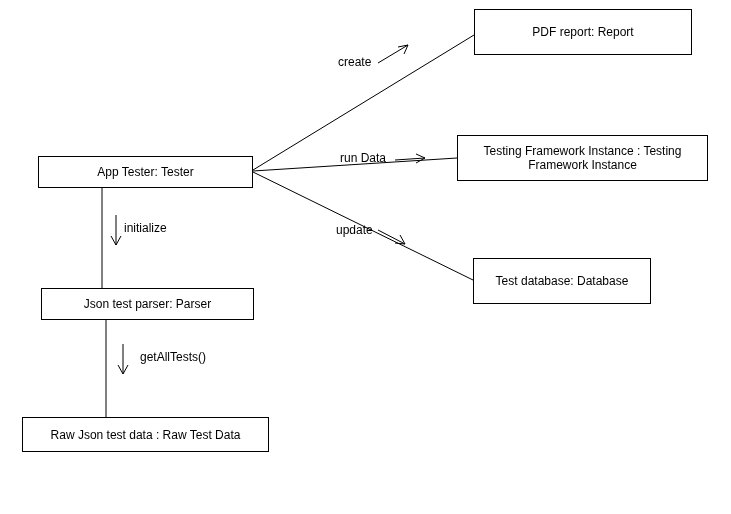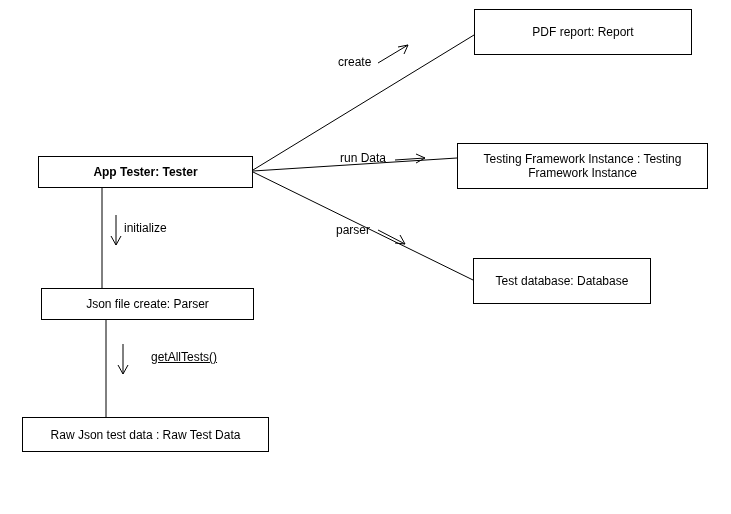--- a/index.html
+++ b/index.html
@@ -31,41 +31,41 @@
     }
     .label {
       position: absolute;
       font-size: 12px;
       background: transparent;
     }
   </style>
 </head>
 <body>
 
-<div class="box" style="left:38px; top:156px; width:215px; height:32px;font-weight:bold;">App Tester: Tester</div>
+<div class="box" style="left:38px; top:156px; width:215px; height:32px;">App Tester: Tester</div>
 
-<div class="box" style="left:41px; top:288px; width:213px; height:32px;">Json file create: Parser</div>
+<div class="box" style="left:41px; top:288px; width:213px; height:32px;">Json test parser: Parser</div>
 
 <div class="box" style="left:22px; top:417px; width:247px; height:35px;">Raw Json test data : Raw Test Data</div>
 
 <div class="box" style="left:474px; top:9px; width:218px; height:46px;">PDF report: Report</div>
 
-<div class="box" style="left:457px; top:135px; width:251px; height:46px;margin-top:8px;">Testing Framework Instance : Testing Framework Instance</div>
+<div class="box" style="left:457px; top:135px; width:251px; height:46px;">Testing Framework Instance : Testing Framework Instance</div>
 
 <div class="box" style="left:473px; top:258px; width:178px; height:46px;">Test database: Database</div>
 
 <div class="label" style="left:338px; top:55px;">create</div>
 
 <div class="label" style="left:340px; top:151px;">run Data</div>
 
 <div class="label" style="left:124px; top:221px;text-align:right;">initialize</div>
 
-<div class="label" style="left:151px; top:350px;text-decoration:underline;">getAllTests()</div>
+<div class="label" style="left:140px; top:350px;">getAllTests()</div>
 
-<div class="label" style="left:336px; top:223px;">parser</div>
+<div class="label" style="left:336px; top:223px;">update</div>
 
 <svg class="overlay">
 
   <line x1="253" y1="170" x2="474" y2="35" stroke="black" stroke-width="1"></line>
 
   <g>
     <line x1="378" y1="63" x2="408" y2="45" stroke="black" stroke-width="1"></line>
     <line x1="408" y1="45" x2="398" y2="47" stroke="black" stroke-width="1"></line>
     <line x1="408" y1="45" x2="404" y2="54" stroke="black" stroke-width="1"></line>
   </g>

